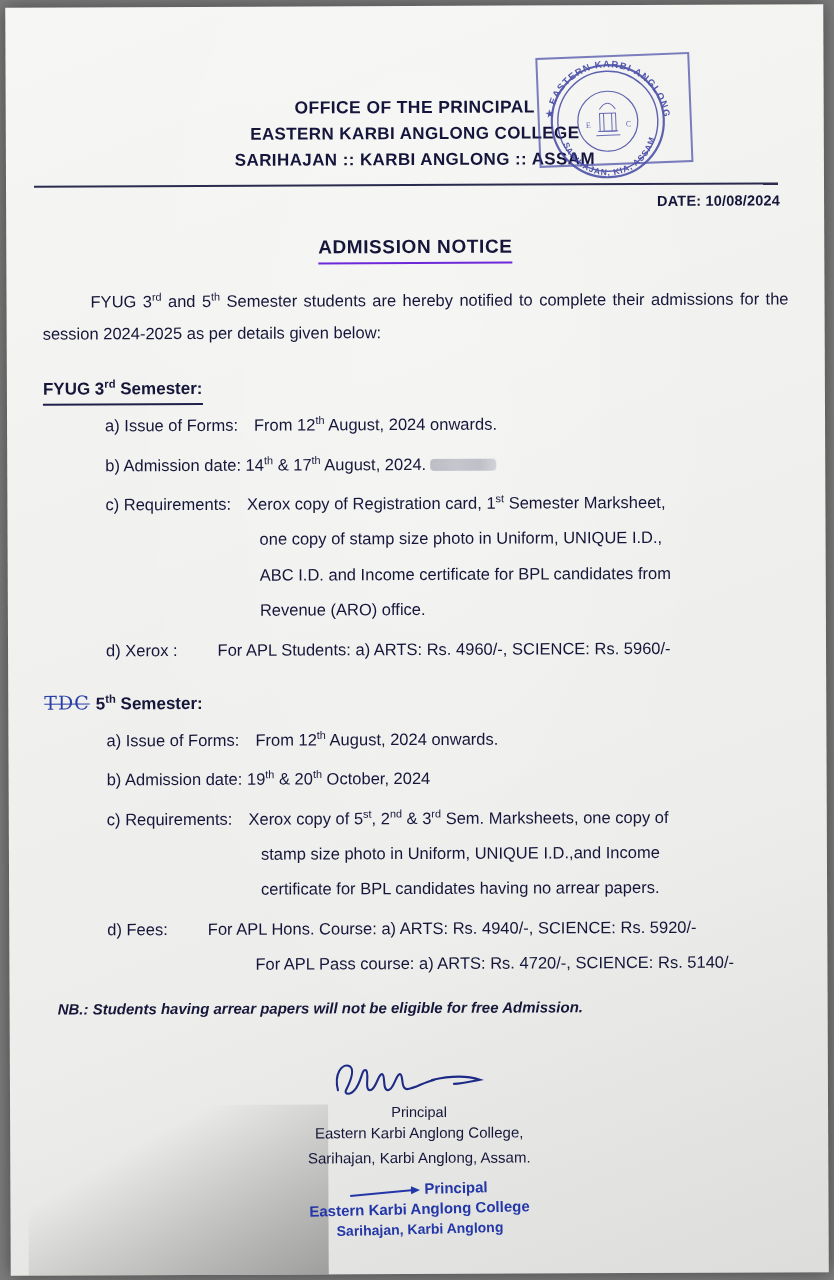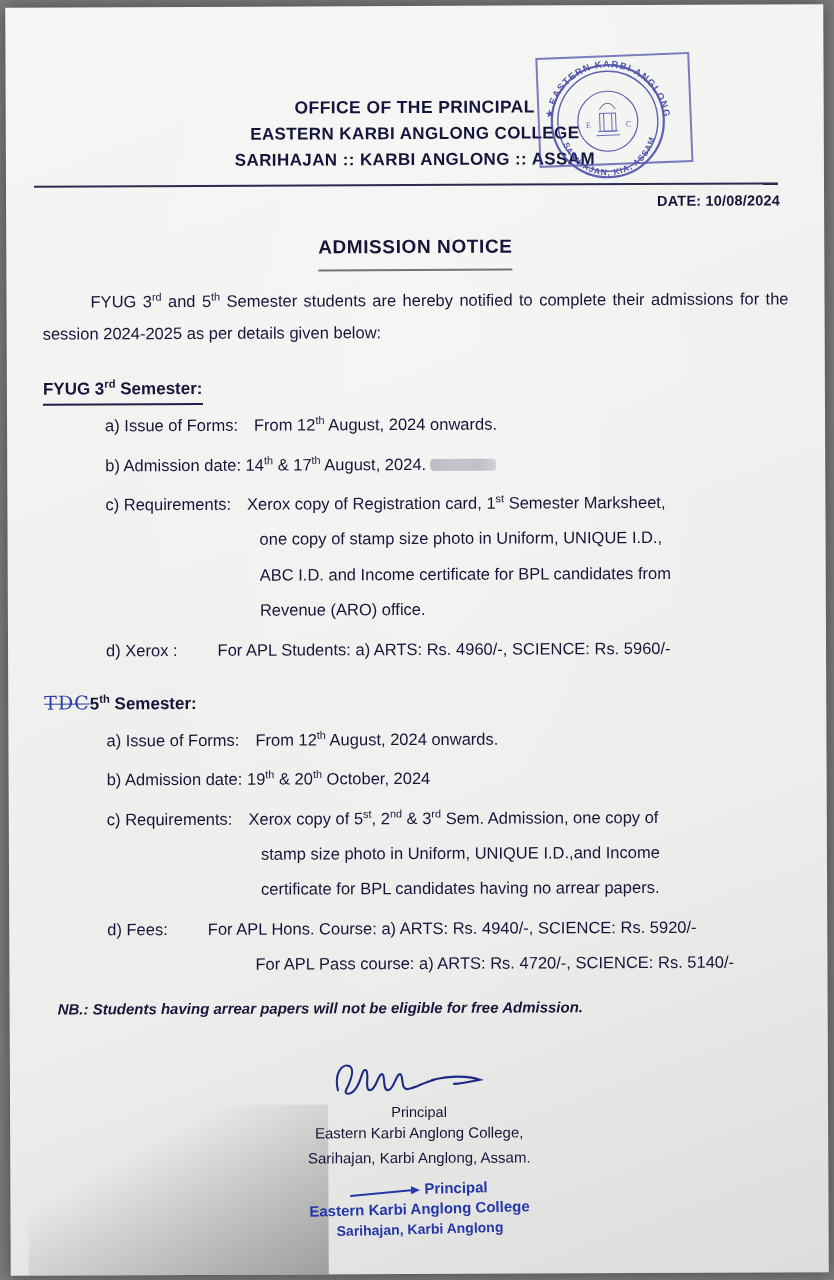--- a/index.html
+++ b/index.html
@@ -83,22 +83,22 @@
   }
 
   .title {
     text-align: center;
     margin-top: 26px;
     font-size: 19px;
     font-weight: bold;
     letter-spacing: 0.6px;
   }
   .title span {
-    border-bottom: 2px solid #737373;
-    padding-bottom: 12px;
+    border-bottom: 2px solid #6d28d9;
+    padding-bottom: 5px;
   }
 
   .intro {
     margin-top: 26px;
     font-size: 16.5px;
     line-height: 1.95;
     text-align: justify;
   }
   .intro .indent { display: inline-block; width: 48px; }
 
@@ -114,20 +114,21 @@
     font-size: 17px;
     font-weight: bold;
     position: relative;
   }
   .hand-tdc {
     font-family: "DejaVu Serif", serif;
     color: #2a3ea8;
     font-weight: normal;
     font-size: 19px;
     letter-spacing: 1px;
+    margin-right: 6px;
   }
   .hand-tdc .strike {
     text-decoration: line-through;
     text-decoration-thickness: 1px;
   }
 
   .item {
     font-size: 16.5px;
     line-height: 1.6;
     margin-top: 13px;
@@ -315,21 +316,21 @@
       <div class="item">
         <span class="lbl">a) Issue of Forms:</span><span class="gap"></span><span>From 12</span><sup>th</sup><span> August, 2024 onwards.</span>
       </div>
 
       <div class="item">
         <span class="lbl">b) Admission date:</span>
         <span>19</span><sup>th</sup><span> &amp; 20</span><sup>th</sup><span> October, 2024</span>
       </div>
 
       <div class="item">
-        <span class="lbl">c) Requirements:</span><span class="gap"></span><span>Xerox copy of 5</span><sup>st</sup><span>, 2</span><sup>nd</sup><span> &amp; 3</span><sup>rd</sup><span> Sem. Admission, one copy of</span>
+        <span class="lbl">c) Requirements:</span><span class="gap"></span><span>Xerox copy of 5</span><sup>st</sup><span>, 2</span><sup>nd</sup><span> &amp; 3</span><sup>rd</sup><span> Sem. Marksheets, one copy of</span>
       </div>
       <div class="item cont">stamp size photo in Uniform, UNIQUE I.D.,and Income</div>
       <div class="item cont">certificate for BPL candidates having no arrear papers.</div>
 
       <div class="item fees">
         <span class="lbl">d) Fees:</span><span class="gap-lg"></span><span>For APL Hons. Course: a) ARTS: Rs. 4940/-, SCIENCE: Rs. 5920/-</span>
       </div>
       <div class="item cont" style="padding-left:210px;">For APL Pass course: a) ARTS: Rs. 4720/-, SCIENCE: Rs. 5140/-</div>
 
       <div class="nb">NB.: Students having arrear papers will not be eligible for free Admission.</div>

